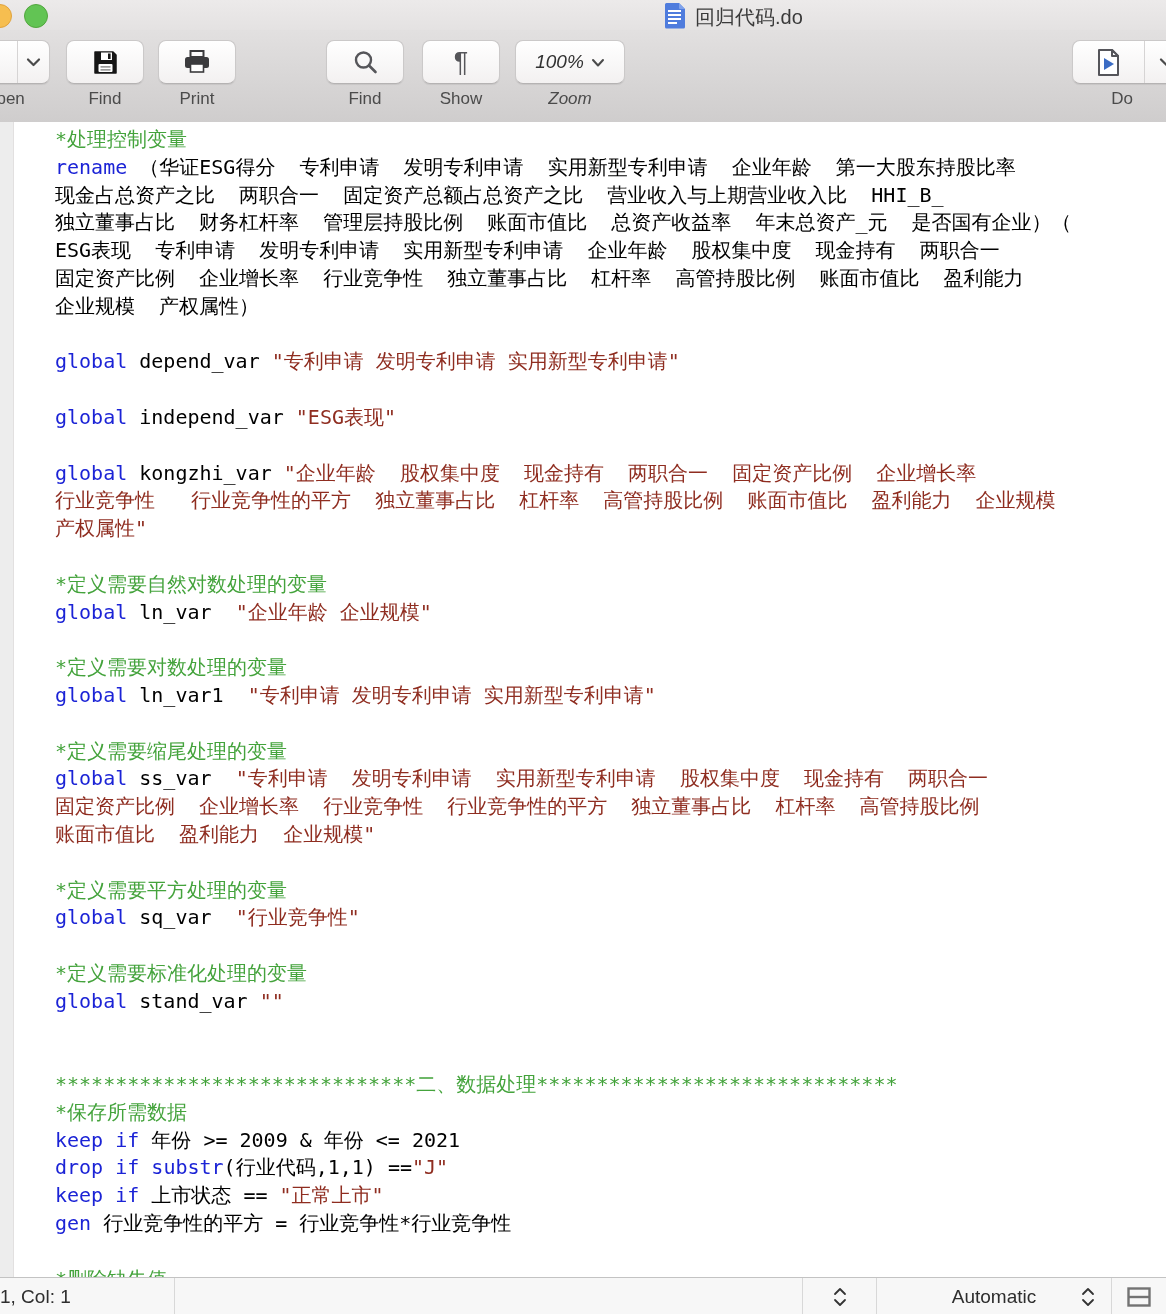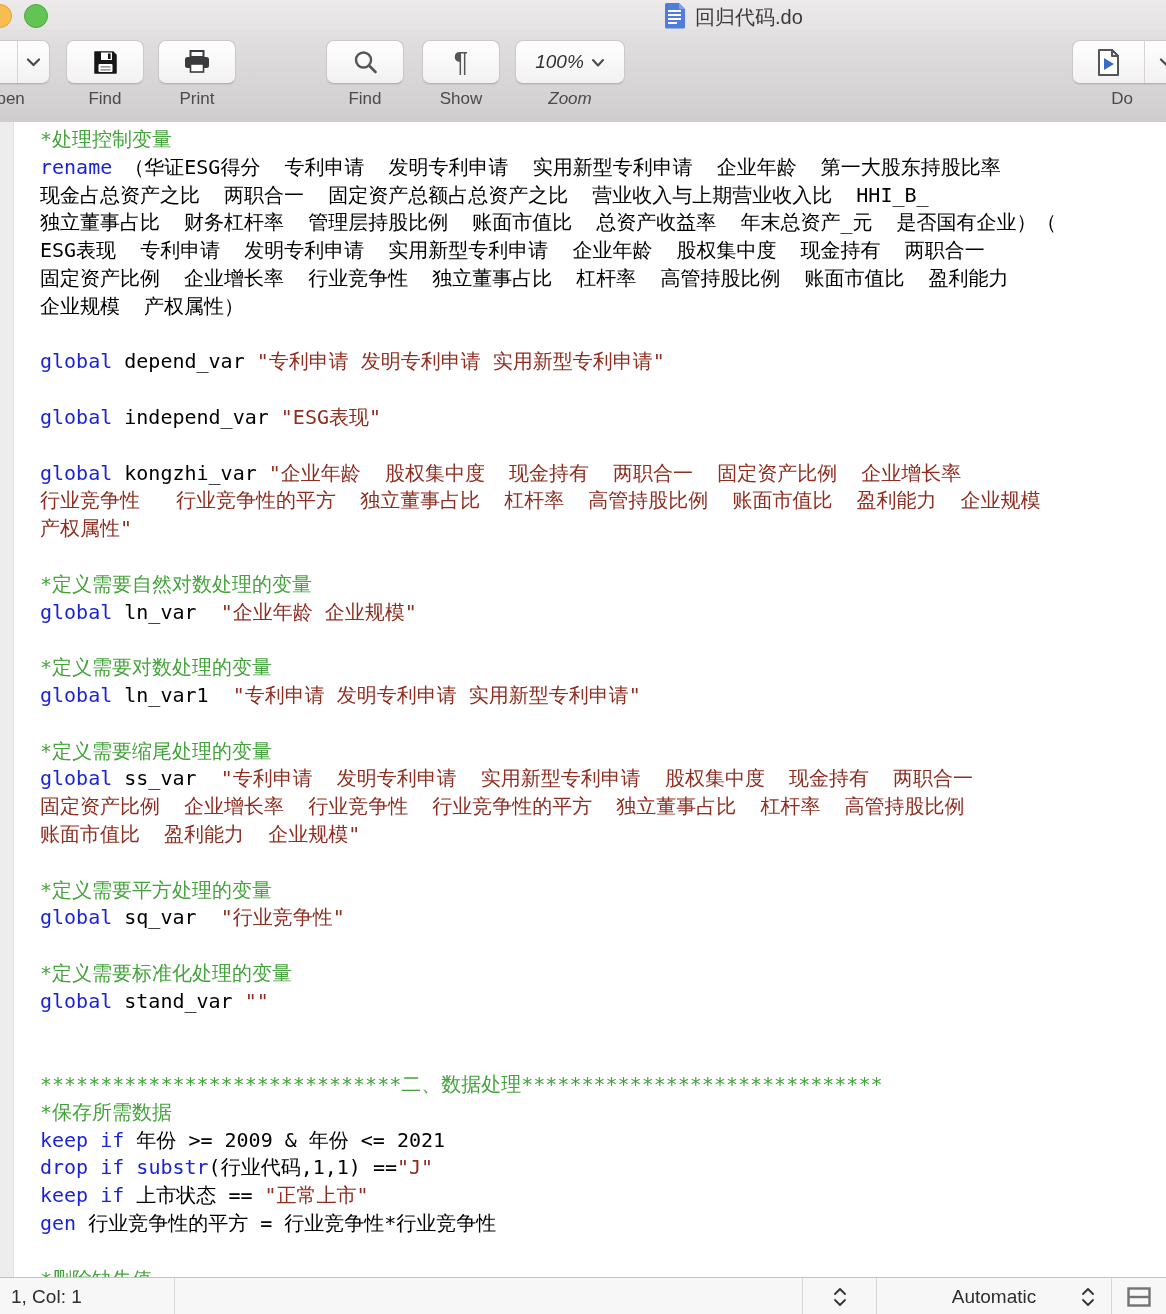--- a/index.html
+++ b/index.html
@@ -28,34 +28,34 @@
   .tlabel{display:block;margin-top:5px;font-size:17px;color:#4b4b4b;}
   .seg{display:flex;align-items:stretch;padding:0;}
   .seg .segpart{display:flex;align-items:center;justify-content:center;}
   .seg .divider{width:1px;background:#d6d4d4;margin:0;}
   .zoomtxt{font-size:19px;color:#333;margin-right:7px;}
   .pilcrow{font-size:27px;color:#56565a;font-weight:500;line-height:1;}
 
   
   .editor{position:absolute;left:0;top:122px;width:1166px;height:1155px;background:#fff;overflow:hidden;}
   .gutter{position:absolute;left:0;top:0;width:13px;height:100%;background:#ededed;border-right:1px solid #e2e0e0;}
-  .code{position:absolute;left:14px;top:4px;width:1150px;padding-left:26px;box-sizing:border-box;
+  .code{position:absolute;left:14px;top:4px;width:1150px;padding-left:41px;box-sizing:border-box;
         font-family:"DejaVu Sans Mono",monospace;font-size:20px;line-height:27.8px;
         white-space:pre;color:#000;}
   .code-line{min-height:27.8px;}
   .tok-com{color:var(--com);}
   .tok-kw{color:var(--kw);}
   .tok-st{color:var(--st);}
   .tok-pl{color:var(--pl);}
 
   
   .statusbar{position:absolute;left:0;top:1277px;width:100%;height:37px;background:#f7f7f7;
              border-top:1px solid #c3c3c3;font-size:19px;color:#2e2e2e;}
   .sb-sec{position:absolute;top:0;height:100%;display:flex;align-items:center;box-sizing:border-box;}
-  .sb-pos{left:0;width:175px;border-right:1px solid #d8d8d8;padding-left:11px;}
+  .sb-pos{left:0;width:175px;border-right:1px solid #d8d8d8;padding-left:0;}
   .sb-mid{left:175px;width:628px;border-right:1px solid #d8d8d8;}
   .sb-step1{left:803px;width:74px;border-right:1px solid #d8d8d8;justify-content:center;}
   .sb-enc{left:877px;width:235px;border-right:1px solid #d8d8d8;justify-content:center;position:absolute;}
   .sb-enc .stepper{position:absolute;right:16px;top:9px;}
   .sb-split{left:1112px;width:54px;justify-content:center;}
 </style>
 </head>
 <body>
 
 <div class="window">

